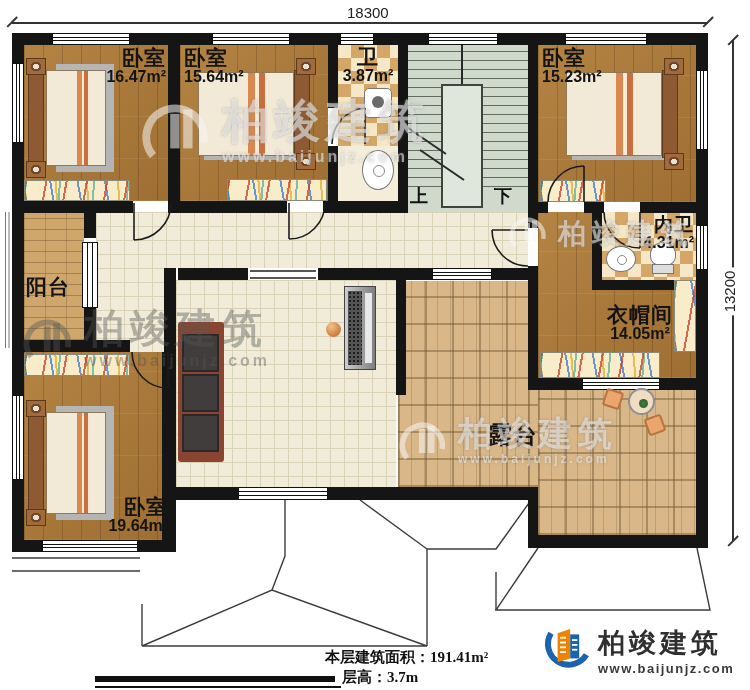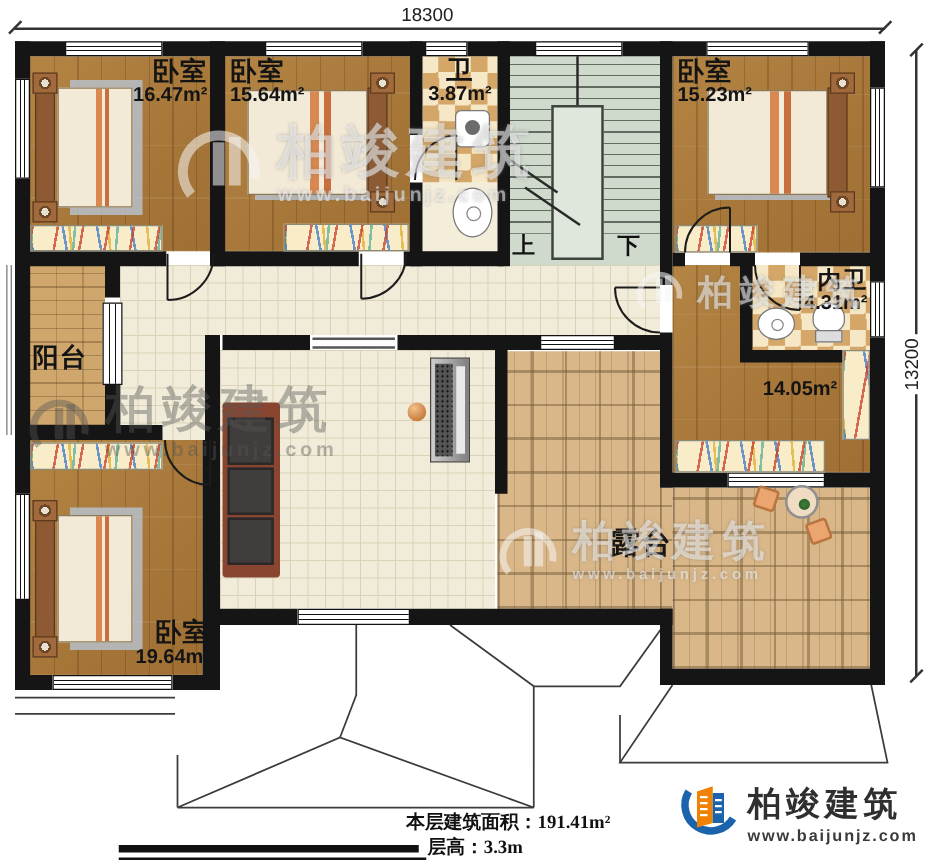--- a/index.html
+++ b/index.html
@@ -268,37 +268,38 @@
   </div>
   <div class="rl" style="left:542px;top:47px;width:110px">
     <div class="rn">卧室</div>
     <div class="ra">15.23m²</div>
   </div>
   <div class="rl" style="left:608px;top:215px;width:86px;text-align:right">
     <div class="rn" style="font-size:19px">内卫</div>
     <div class="ra">4.31m²</div>
   </div>
   <div class="rl" style="left:586px;top:304px;width:108px;text-align:center">
+    <div class="rn">衣帽间</div>
     <div class="ra">14.05m²</div>
   </div>
   <div class="rl" style="left:26px;top:276px">
     <div class="rn">阳台</div>
   </div>
   <div class="rl" style="left:92px;top:496px;width:76px;text-align:right">
     <div class="rn">卧室</div>
     <div class="ra">19.64m²</div>
   </div>
   <div class="rl big" style="left:488px;top:422px">
     <div class="rn">露台</div>
   </div>
 
   <div class="dimline" style="left:12px;top:22px;width:696px;height:1.5px"></div>
   <div class="dimslash" style="left:5px;top:21px"></div>
   <div class="dimslash" style="left:701px;top:21px"></div>
-  <div class="dimtext" style="left:318px;top:4px">18300</div>
+  <div class="dimtext" style="left:344px;top:4px">18300</div>
   <div class="dimline" style="left:732px;top:40px;width:1.5px;height:501px"></div>
   <div class="dimslash" style="left:726px;top:39px"></div>
   <div class="dimslash" style="left:726px;top:540px"></div>
   <div class="dimtext" style="left:706px;top:283px;transform:rotate(-90deg)">13200</div>
 
   <div class="wm light" style="left:140px;top:98px">
     <svg width="72" height="72" viewBox="0 0 100 100">
       <path d="M18,80 A40,40 0 1 1 88,62" fill="none" stroke="currentColor" stroke-width="11"></path>
       <rect x="42" y="22" width="13" height="48" fill="currentColor"></rect>
       <rect x="60" y="16" width="13" height="54" fill="currentColor"></rect>
@@ -338,21 +339,21 @@
     </svg>
     <div class="t1" style="font-size:28px">柏竣建筑</div>
   </div>
 
   <div class="ft" style="left:95px;top:676px;width:240px;height:6px;background:#111"></div>
   <div class="ft" style="left:95px;top:686px;width:246px;height:2px;background:#111"></div>
   <div class="ft info" style="left:325px;top:648px">
     <span>本层建筑面积：</span><span>191.41m²</span>
   </div>
   <div class="ft info" style="left:342px;top:668px">
-    <span>层高：</span><span>3.3m</span>
+    <span>层高：</span><span>3.7m</span>
   </div>
   <div class="ft" style="left:536px;top:620px;display:flex;align-items:center;gap:8px">
     <svg width="54" height="60" viewBox="0 0 90 80">
       <path d="M25,12 A34,34 0 1 0 84,48" fill="none" stroke="#1b63ad" stroke-width="10"></path>
       <polygon points="36,12 57,5 57,54 36,60" fill="#ef8200"></polygon>
       <rect x="57" y="14" width="15" height="40" fill="#1b63ad"></rect>
       <rect x="40" y="18" width="10" height="3" fill="#fff"></rect>
       <rect x="40" y="26" width="10" height="3" fill="#fff"></rect>
       <rect x="40" y="34" width="10" height="3" fill="#fff"></rect>
       <rect x="40" y="42" width="10" height="3" fill="#fff"></rect>

